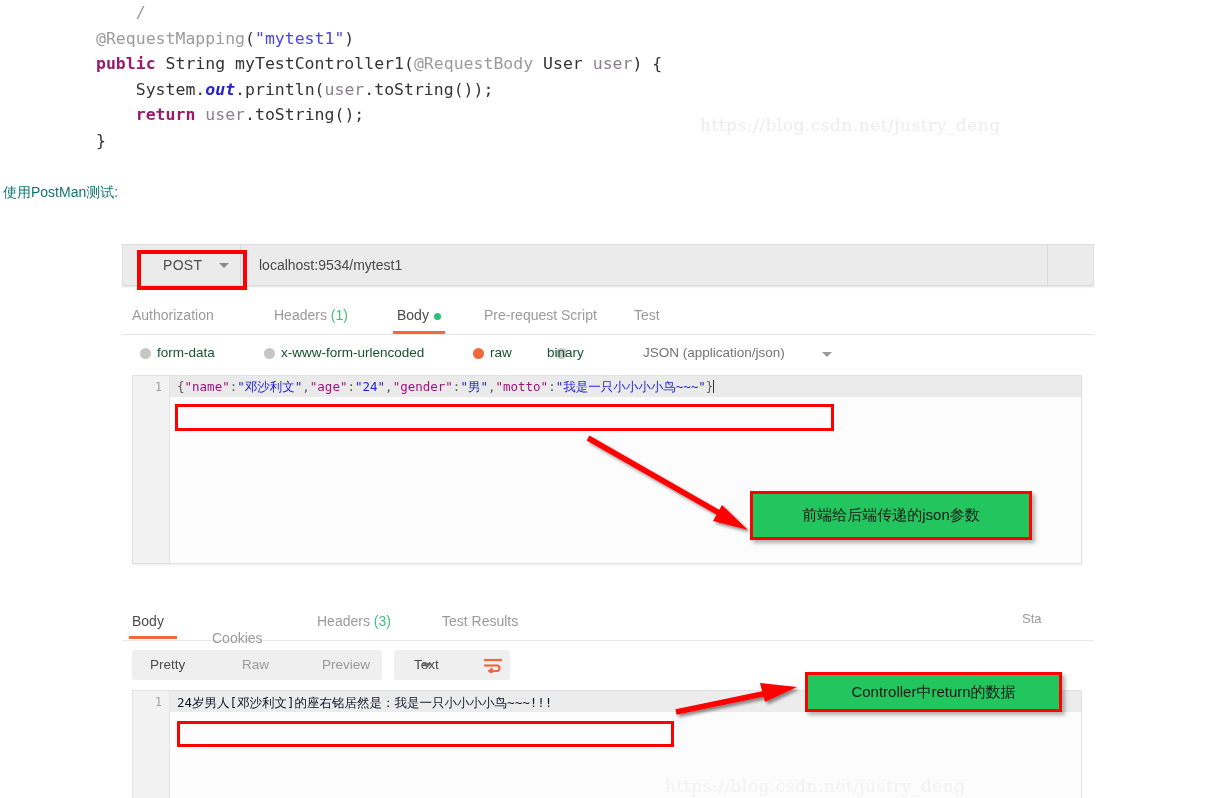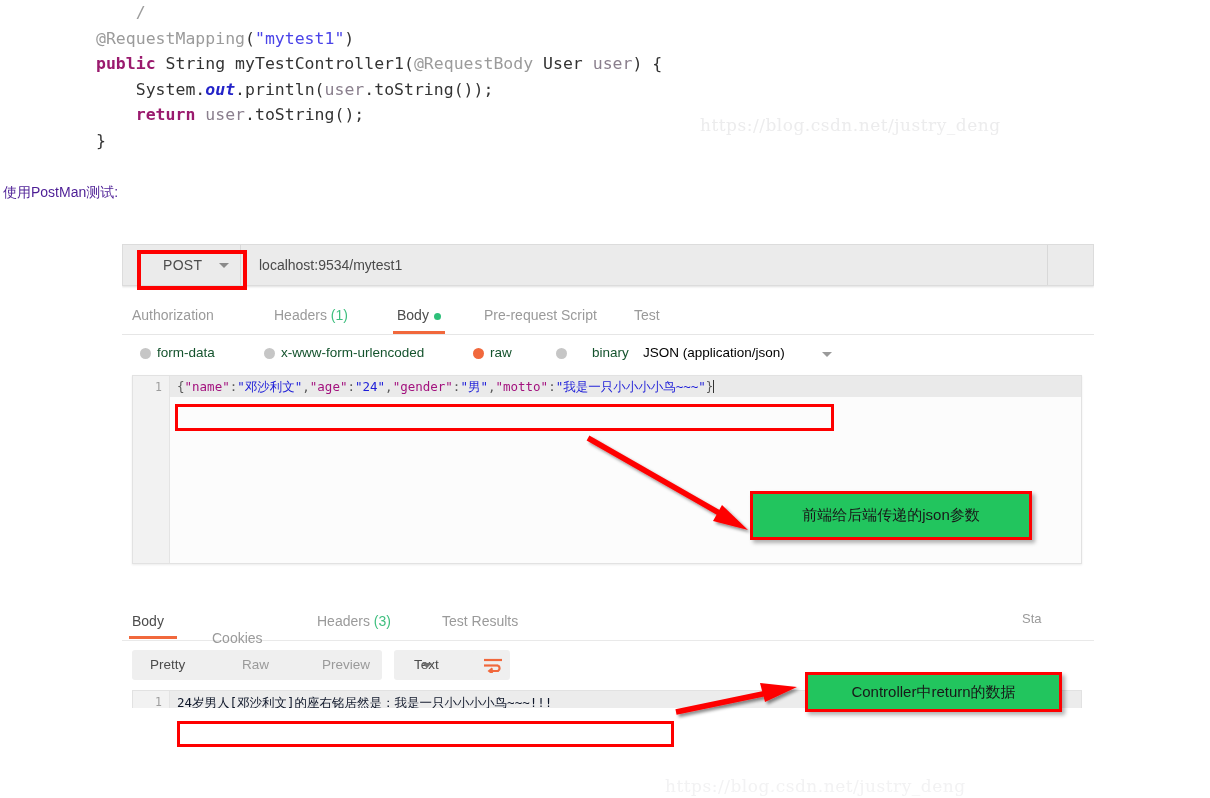--- a/index.html
+++ b/index.html
@@ -42,27 +42,27 @@
     left:665px;top:776px;
     font-family:"DejaVu Serif","Liberation Serif",serif;
     font-size:17px;letter-spacing:.5px;
     color:#f2f2f3;
     white-space:nowrap;
   }
 
   
   #caption{
     left:3px;top:184px;
-    font-size:14px;color:#4c1d95;
+    font-size:14px;color:#0f766e;
     white-space:nowrap;
   }
 
   
   #postman{
-    left:122px;top:244px;width:972px;height:464px;
+    left:122px;top:244px;width:972px;height:554px;
     background:#ffffff;
     overflow:hidden;
   }
 
   
   #urlbar{
     left:0px;top:0px;width:972px;height:42px;
     background:#ebebeb;
     border:1px solid #dcdcdc;
     box-sizing:border-box;
@@ -128,21 +128,21 @@
     width:11px;height:11px;border-radius:50%;
     background:#c6c6c6;
   }
   .radio.sel{background:#f1683c;}
   .rlabel{
     position:absolute;top:1px;
     font-size:13.5px;color:#14532d;white-space:nowrap;
   }
   #json-type{
     left:521px;top:1px;
-    font-size:13.5px;color:#000000;white-space:nowrap;
+    font-size:13.5px;color:#737373;white-space:nowrap;
   }
   #json-caret{
     left:700px;top:8px;width:0;height:0;
     border-left:5px solid transparent;
     border-right:5px solid transparent;
     border-top:5px solid #9a9a9a;
   }
 
   
   #req-editor{
@@ -289,21 +289,21 @@
   <div class="abs" id="bodytype-row">
     <div class="abs" id="json-type">JSON (application/json)</div>
     <div class="abs" id="json-caret"></div>
   <div class="radio" style="left: 18px;"></div>
       <div class="rlabel" style="left: 35px;">form-data</div>
       <div class="radio" style="left: 142px;"></div>
       <div class="rlabel" style="left: 159px;">x-www-form-urlencoded</div>
       <div class="radio sel" style="left: 351px;"></div>
       <div class="rlabel" style="left: 368px;">raw</div>
       <div class="radio" style="left: 434px;"></div>
-      <div class="rlabel" style="left: 470px;">binary</div>
+      <div class="rlabel" style="left: 425px;">binary</div>
     </div>
 
   <div class="abs" id="req-editor">
     <div class="code-line-hl"></div>
     <div class="gutter">
       <div class="gutter-num">1</div>
     </div>
     <div class="code-row" id="req-body-code"><span class="j-punct">{</span><span class="j-key">"name"</span><span class="j-punct">:</span><span class="j-val">"邓沙利文"</span><span class="j-punct">,</span><span class="j-key">"age"</span><span class="j-punct">:</span><span class="j-val">"24"</span><span class="j-punct">,</span><span class="j-key">"gender"</span><span class="j-punct">:</span><span class="j-val">"男"</span><span class="j-punct">,</span><span class="j-key">"motto"</span><span class="j-punct">:</span><span class="j-val">"我是一只小小小小鸟~~~"</span><span class="j-punct">}</span><span class="caret-bar"></span></div>
   </div>
 

